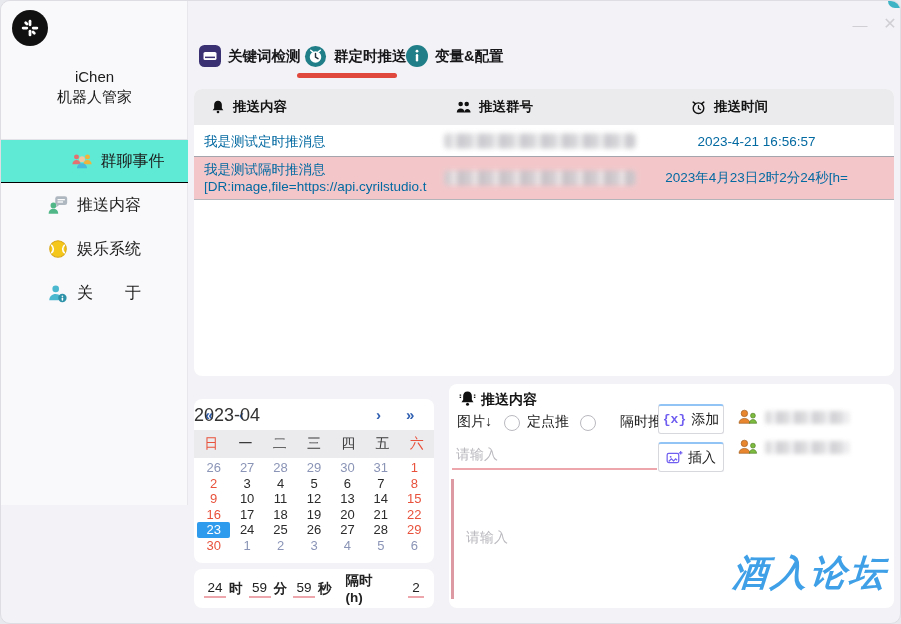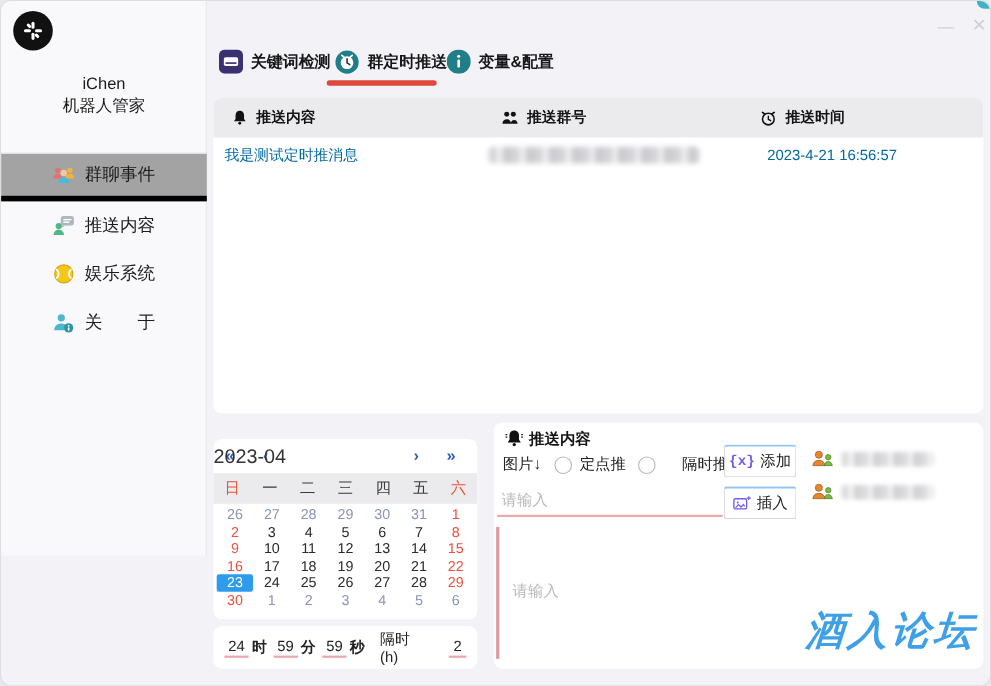--- a/index.html
+++ b/index.html
@@ -4,21 +4,21 @@
 <style>
   html,body{margin:0;padding:0;background:#e7e9ee;font-family:"Liberation Sans","DejaVu Sans",sans-serif;}
   .stage{position:relative;width:901px;height:624px;overflow:hidden;background:#e7e9ee;}
   .window{position:absolute;inset:0;background:#f3f3f7;border:1px solid #dddde3;border-radius:10px;overflow:hidden;box-sizing:border-box;}
   .corner-accent{position:absolute;top:0;right:0;width:12px;height:7px;background:#3fb3c6;border-bottom-left-radius:8px;}
   
   .sidebar{position:absolute;left:0;top:0;width:187px;height:504px;background:#f9f9fb;border-right:1px solid #e7e7ec;box-sizing:border-box;}
   .logo{position:absolute;left:11px;top:9px;width:36px;height:36px;border-radius:50%;background:#111;display:flex;align-items:center;justify-content:center;}
   .app-title{position:absolute;left:0;top:66px;width:187px;text-align:center;font-size:15px;color:#1b1b1b;line-height:20px;}
   .side-item{position:absolute;left:0;width:187px;height:44px;display:flex;align-items:center;padding-left:46px;box-sizing:border-box;gap:8px;font-size:16px;color:#1c1c1c;cursor:pointer;}
-  .side-item.active{background:#a3a3a3;border-top:1px solid #e2e2e8;border-bottom:5px solid #000000;}
+  .side-item.active{background:#5eead4;border-top:1px solid #e2e2e8;border-bottom:1px solid #000000;justify-content:center;}
   .side-item svg{flex:0 0 auto;}
   
   .win-min{position:absolute;left:848px;top:14px;width:22px;height:18px;color:#cfcfd4;font-size:15px;display:flex;align-items:center;justify-content:center;cursor:pointer;}
   .win-close{position:absolute;left:878px;top:12px;width:22px;height:20px;color:#cfcfd4;font-size:16px;display:flex;align-items:center;justify-content:center;cursor:pointer;}
   
   .tab{position:absolute;top:44px;display:flex;align-items:center;gap:7px;font-size:14.5px;font-weight:bold;color:#17171a;cursor:pointer;}
   .tab-underline{position:absolute;left:296px;top:72px;width:100px;height:5px;border-radius:3px;background:#e0483e;}
   
   .table-panel{position:absolute;left:193px;top:88px;width:700px;height:287px;background:#fff;border-radius:8px;overflow:hidden;}
   .thead{position:relative;height:36px;background:#ebebee;font-size:13.5px;font-weight:bold;color:#141414;}
@@ -43,21 +43,21 @@
   .wd.red{color:#e8523c;}
   .cal-grid{position:absolute;left:3px;top:61px;width:234px;display:grid;grid-template-columns:repeat(7,1fr);grid-auto-rows:15.5px;}
   .day{display:flex;align-items:center;justify-content:center;font-size:13px;color:#2b2b2b;cursor:pointer;border-radius:2px;}
   .day.adj{color:#8a94b6;}
   .day.red{color:#e8523c;}
   .day.sel{background:#2f9bed;color:#fff;}
   
   .time-panel{position:absolute;left:193px;top:568px;width:240px;height:39px;background:#fff;border-radius:8px;display:flex;align-items:center;padding:0 10px;box-sizing:border-box;font-size:13.5px;color:#222;}
   .tin{width:22px;border:none;border-bottom:2px solid #eda6ab;outline:none;text-align:center;font-size:13.5px;color:#222;background:transparent;padding:0 0 1px 0;font-family:inherit;}
   .tunit{margin:0 6px 0 3px;font-weight:bold;}
-  .tlbl{margin-left:8px;margin-right:20px;font-weight:normal;}
+  .tlbl{margin-left:8px;margin-right:20px;font-weight:bold;}
   
   .form-panel{position:absolute;left:448px;top:383px;width:445px;height:224px;background:#fff;border-radius:8px;overflow:hidden;}
   .form-title{position:absolute;left:32px;top:7px;font-size:14px;font-weight:bold;color:#141414;}
   .form-bell{position:absolute;left:8px;top:5px;}
   .img-label{position:absolute;left:8px;top:29px;font-size:14px;color:#222;}
   .radio{position:absolute;width:14px;height:14px;border:1.5px solid #b9b9c0;border-radius:50%;background:#fff;cursor:pointer;}
   .radio-lbl{position:absolute;top:29px;font-size:14px;color:#222;}
   .side-btn{position:absolute;left:209px;width:66px;height:30px;background:#fff;border:1px solid #d7d7de;border-top:2px solid #93c4f6;border-radius:3px;display:flex;align-items:center;justify-content:center;gap:5px;font-size:14px;color:#1a1a1a;cursor:pointer;box-sizing:border-box;}
   .vx{color:#6f5ef0;font-weight:bold;font-size:13px;font-family:"Liberation Mono","DejaVu Sans Mono",monospace;}
   .grp-item{position:absolute;left:288px;display:flex;align-items:center;gap:6px;cursor:pointer;}
@@ -196,20 +196,30 @@
       </div>
       <div>
           <div class="trow">
             <div class="tc1">
               <div>我是测试定时推消息</div>
             </div>
             <div class="tc2">
               <div class="blur-block"></div>
             </div>
             <div class="tc3">2023-4-21 16:56:57</div>
+          </div>
+          <div class="trow hl">
+            <div class="tc1">
+              <div>我是测试隔时推消息</div>
+              <div>[DR:image,file=https://api.cyrilstudio.t</div>
+            </div>
+            <div class="tc2">
+              <div class="blur-block"></div>
+            </div>
+            <div class="tc3">2023年4月23日2时2分24秒[h=</div>
           </div>
         </div>
     </div>
 
     <div class="cal-panel">
       <div class="cal-nav">
         <span class="cal-btn" style="left:11px;">«</span>
         <span class="cal-btn" style="left:45px;">‹</span>
         <span class="cal-title">2023-04</span>
         <span class="cal-btn" style="left:182px;">›</span>

